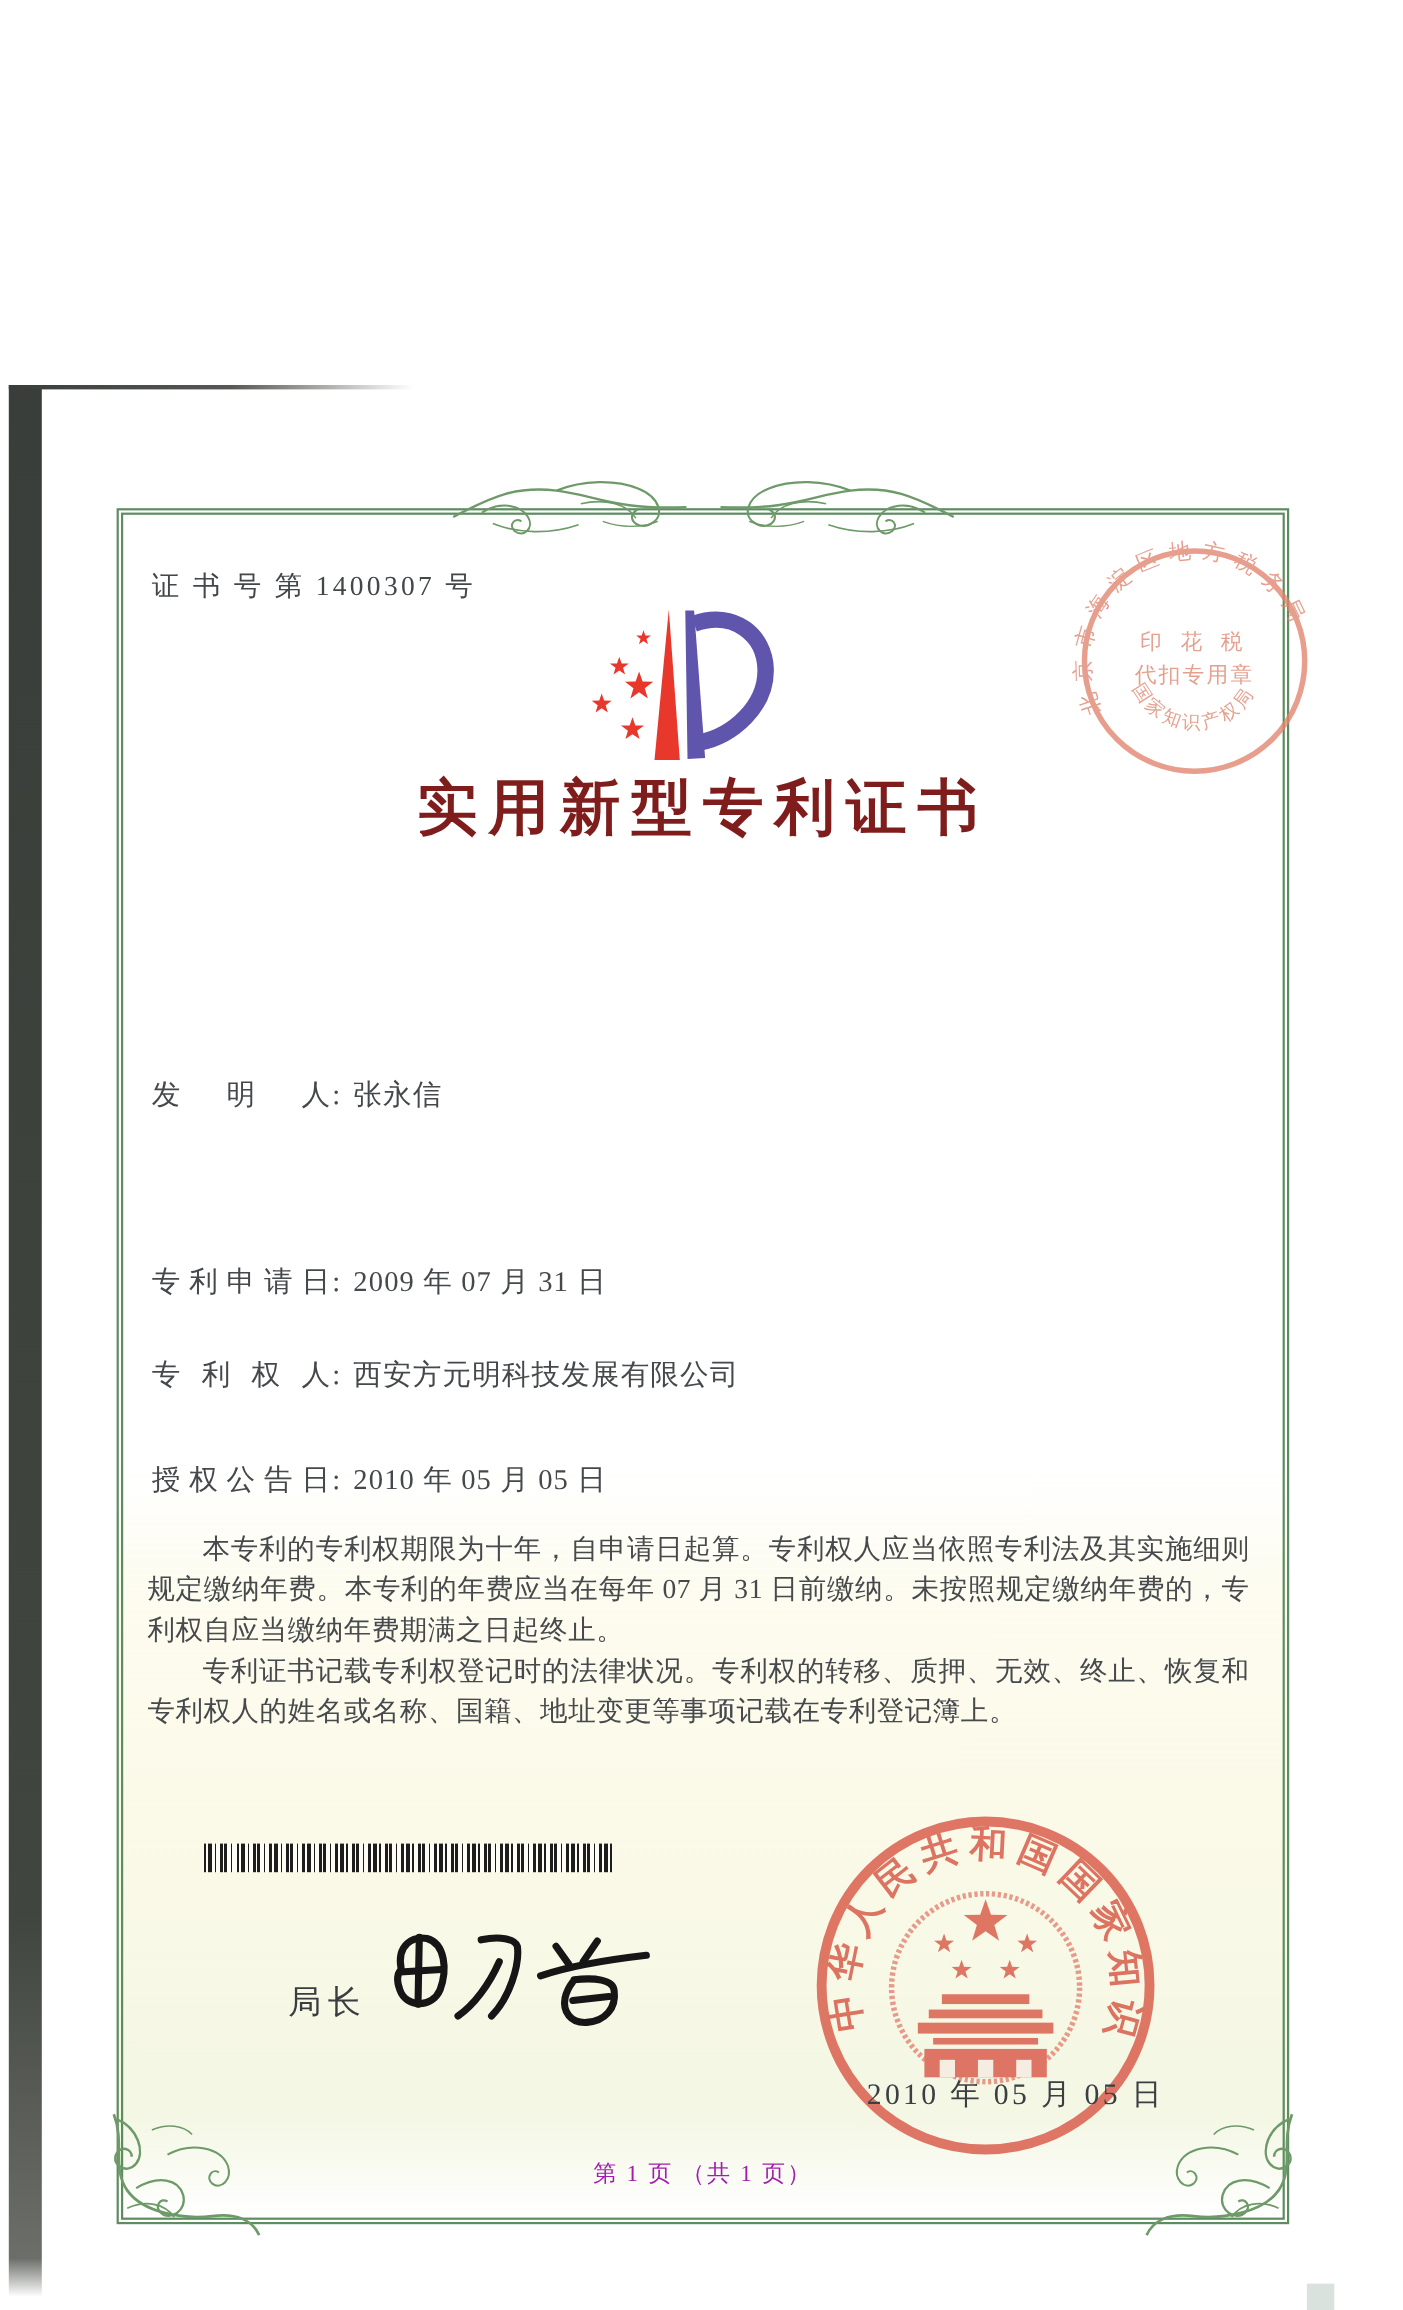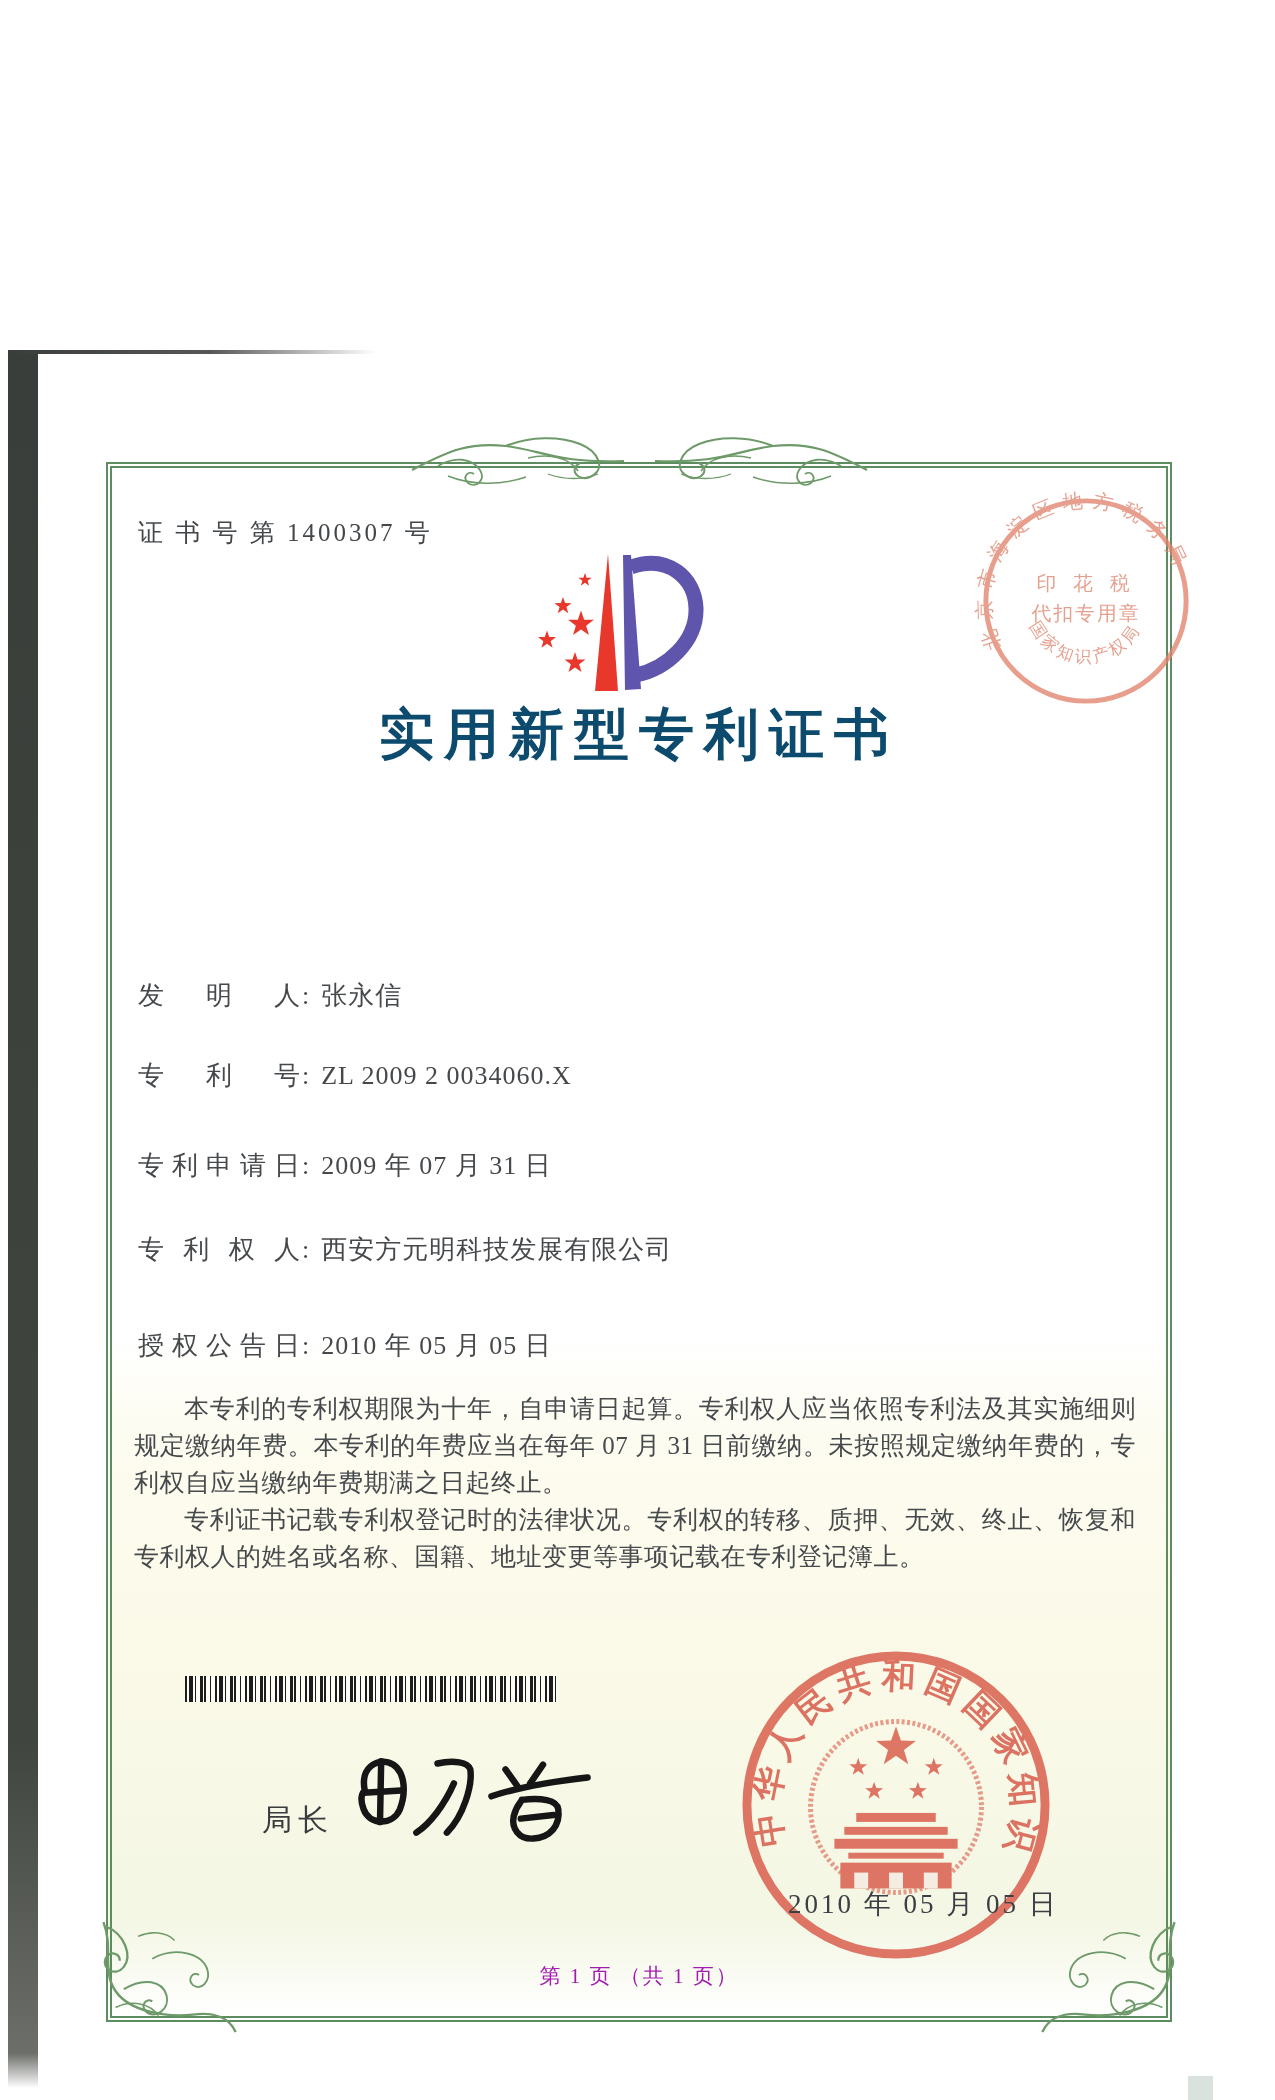--- a/index.html
+++ b/index.html
@@ -20,21 +20,21 @@
   .frame{left:106px;top:462px;width:1066px;height:1560px;box-sizing:border-box;
      border:6px double #5d8c60;
      background:linear-gradient(180deg,rgba(255,255,255,0) 0%,rgba(255,255,255,0) 56%,
         rgba(250,247,217,.40) 63%,rgba(247,245,212,.55) 78%,rgba(234,240,206,.55) 94%,
         rgba(255,255,255,0) 100%);}
   .ornament{color:#74a06c;}
 
   .cert-no{left:138px;top:516px;font-size:25px;letter-spacing:3px;color:#43474a;}
 
   .title{left:106px;top:698px;width:1066px;text-align:center;font-size:55px;font-weight:600;
-     letter-spacing:10px;color:#0c4a6e;}
+     letter-spacing:10px;color:#7f1d1d;}
 
   .field-row{position:absolute;left:138px;font-size:26px;color:#46494c;white-space:nowrap;}
   .flabel{display:inline-block;width:162px;text-align:justify;text-align-last:justify;}
   .fcolon{display:inline-block;margin:0 12px 0 2px;}
   .fvalue{letter-spacing:1px;}
 
   .paras{left:134px;top:1390px;width:1002px;}
   .paras p{margin:0;font-size:25px;line-height:37px;color:#474a4d;text-align:justify;
      text-indent:2em;letter-spacing:.5px;}
 
@@ -110,23 +110,20 @@
     </g>
     <polygon points="70,4 80,141 57,141" fill="#e8382c"></polygon>
     <path d="M85,5 L93,5 L103,139 L87,140 Z" fill="#6055ad"></path>
     <path d="M93,17 C130,4 157,28 158,58 C159,92 128,119 98,125" fill="none" stroke="#6055ad" stroke-width="15"></path>
   </svg>
 
   <div class="abs title">实用新型专利证书</div>
 
   <div class="field-row" style="top:978px">
     <span class="flabel">发明人</span><span class="fcolon">:</span><span class="fvalue">张永信</span>
-  </div>
-  <div class="field-row" style="top:1058px">
-    <span class="flabel">专利号</span><span class="fcolon">:</span><span class="fvalue">ZL 2009 2 0034060.X</span>
   </div>
   <div class="field-row" style="top:1148px">
     <span class="flabel">专利申请日</span><span class="fcolon">:</span><span class="fvalue">2009 年 07 月 31 日</span>
   </div>
   <div class="field-row" style="top:1232px">
     <span class="flabel">专利权人</span><span class="fcolon">:</span><span class="fvalue">西安方元明科技发展有限公司</span>
   </div>
   <div class="field-row" style="top:1328px">
     <span class="flabel">授权公告日</span><span class="fcolon">:</span><span class="fvalue">2010 年 05 月 05 日</span>
   </div>

